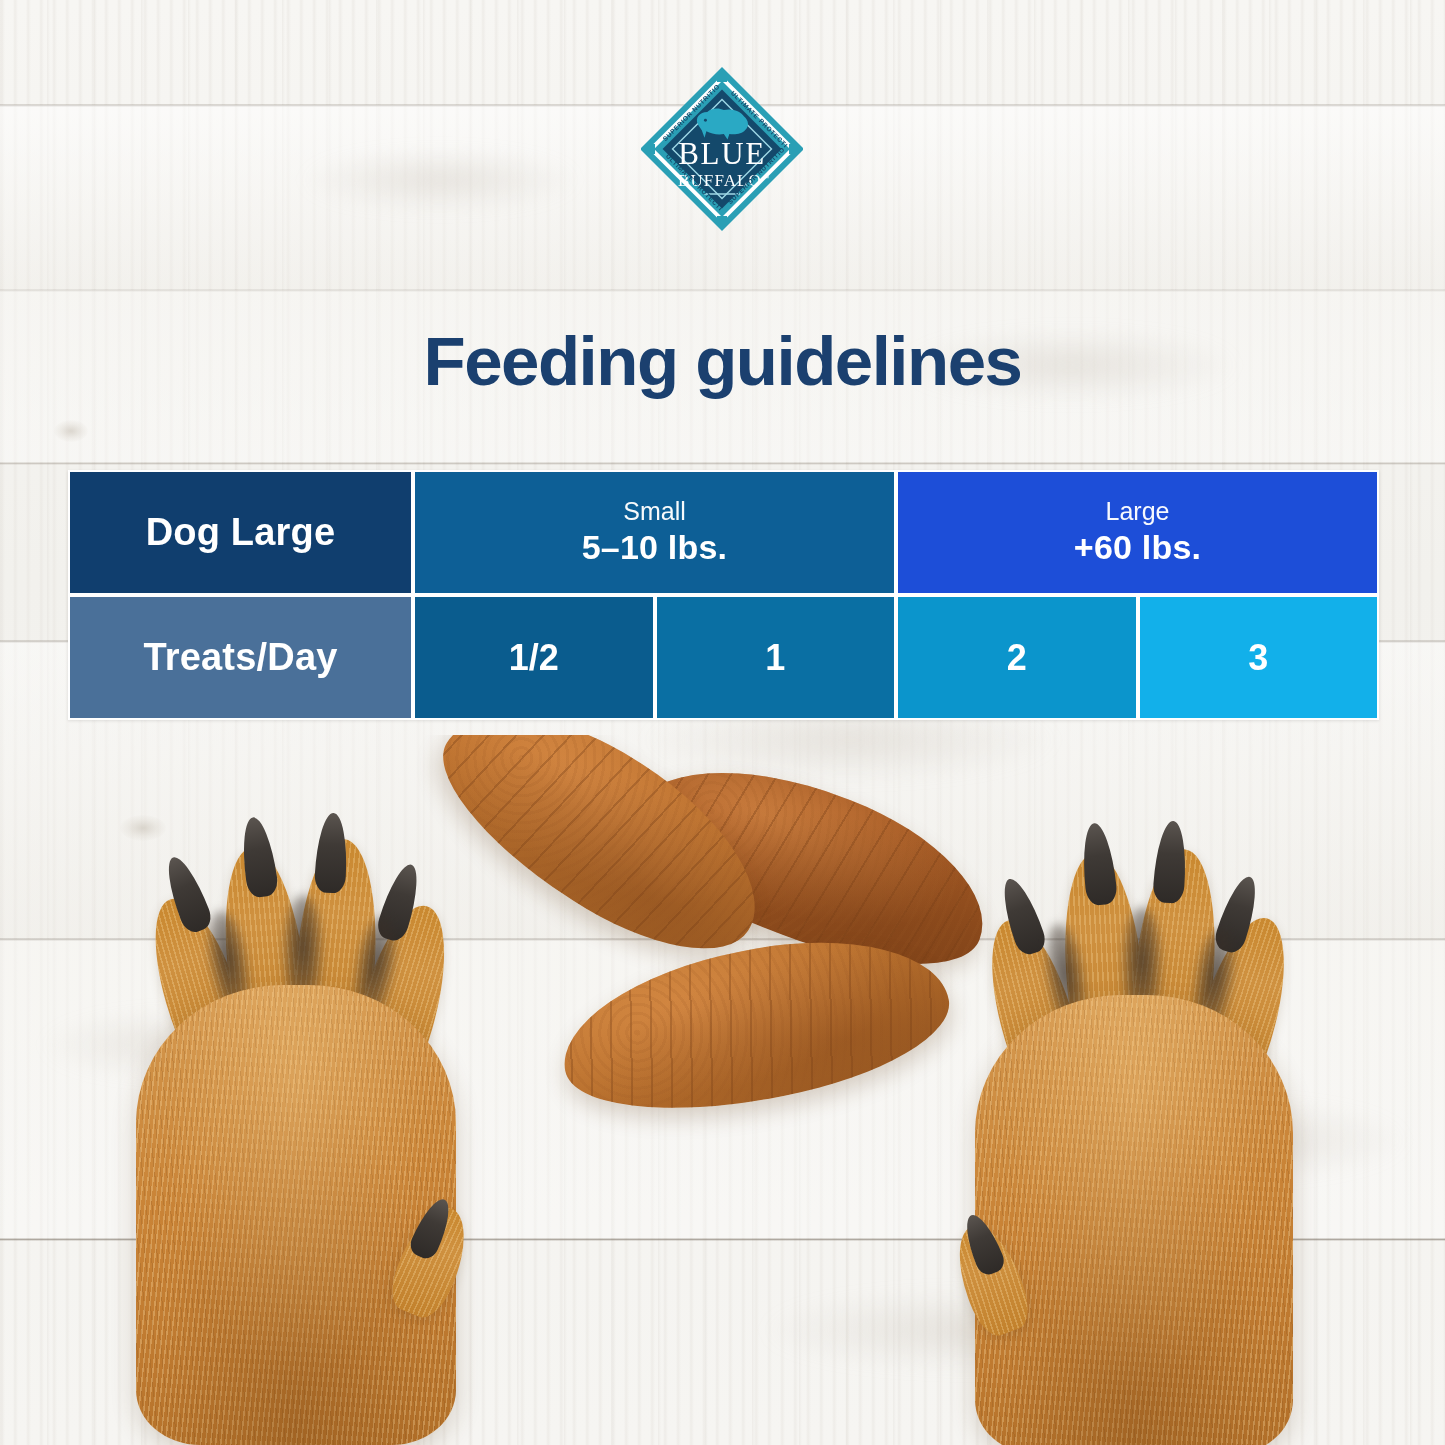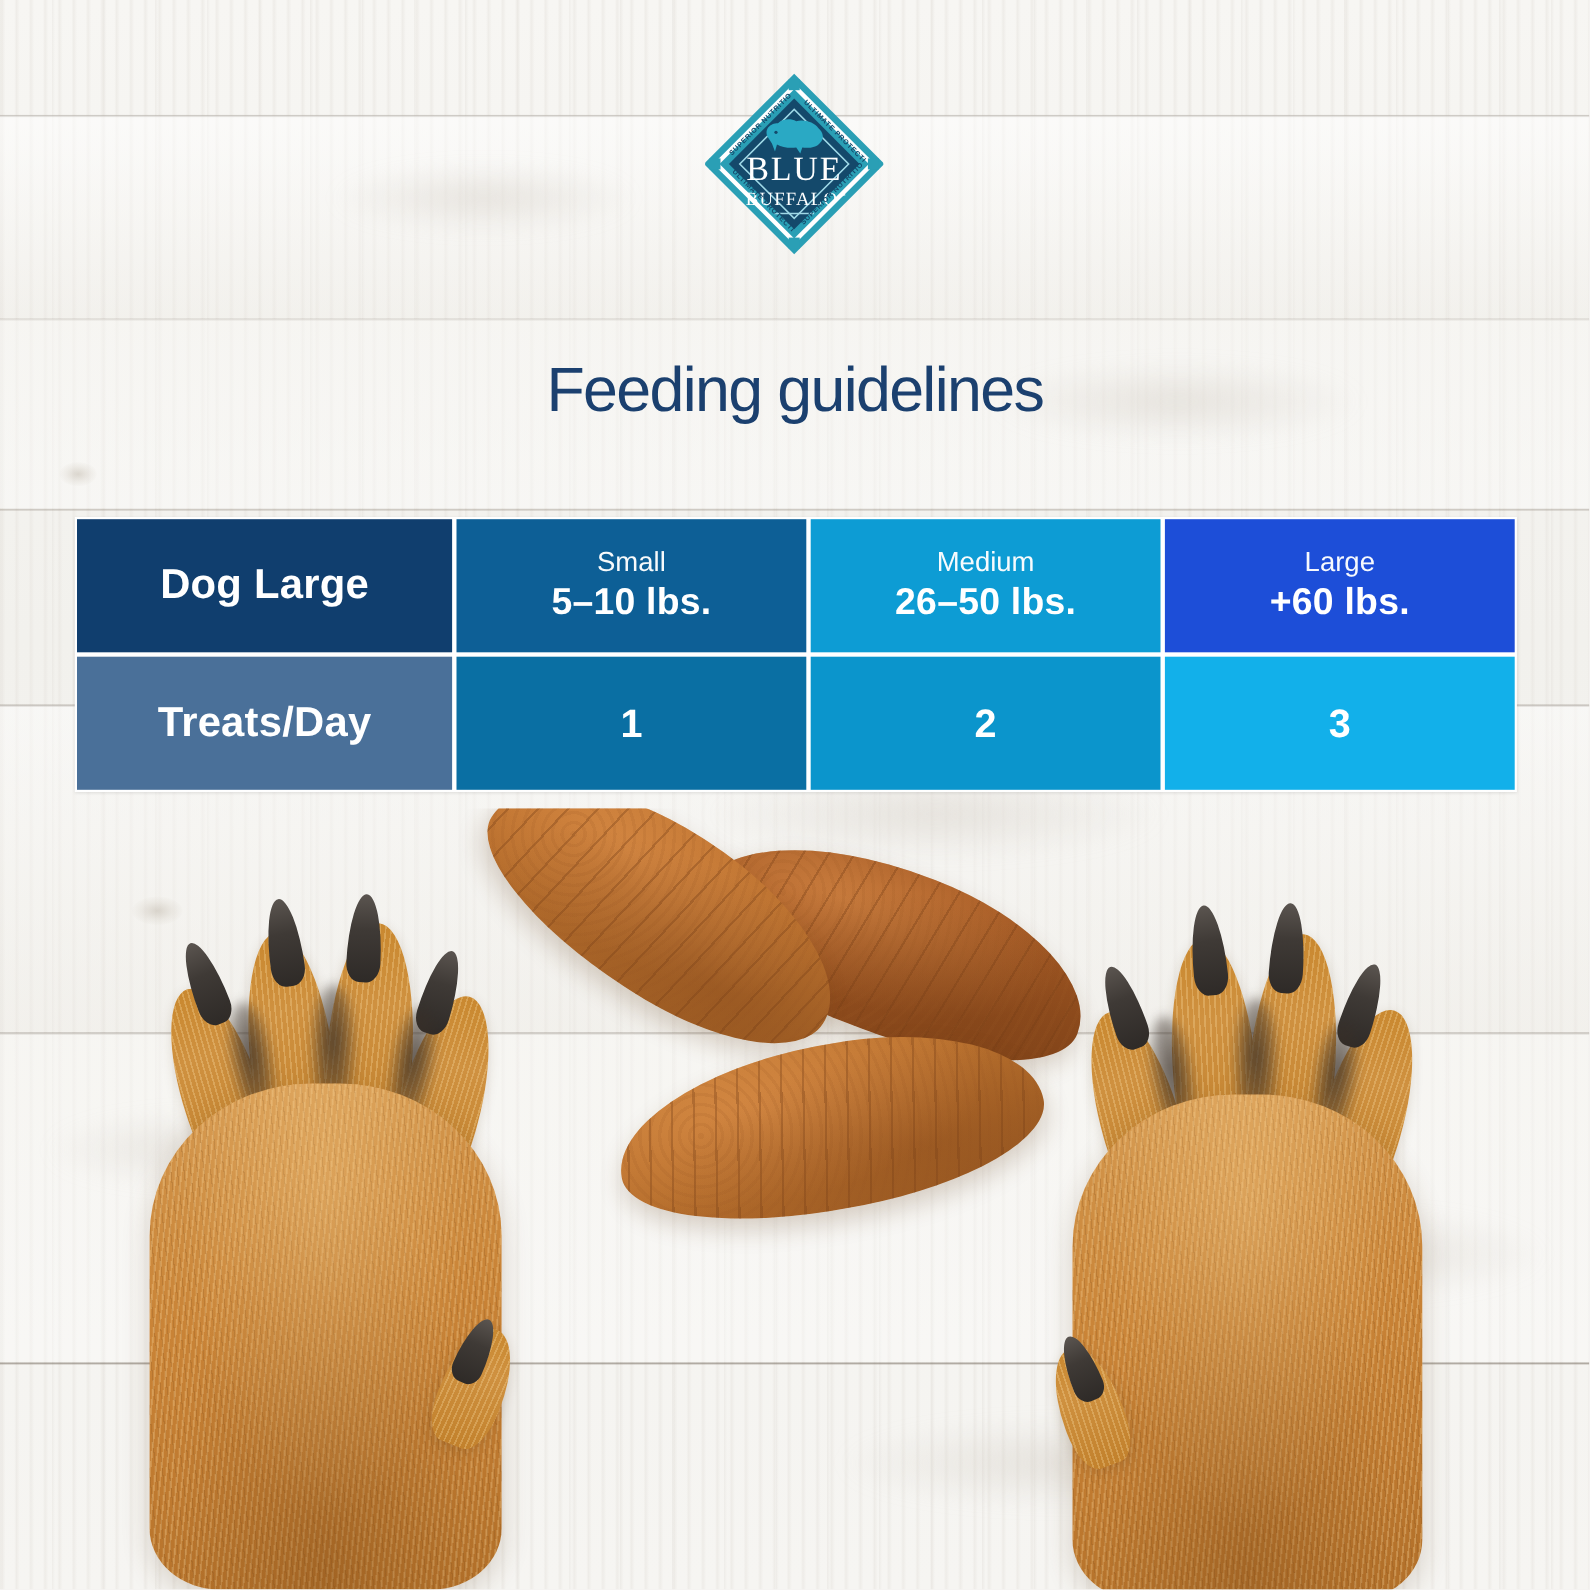--- a/index.html
+++ b/index.html
@@ -36,21 +36,21 @@
   .grainblob{position:absolute;border-radius:50%;filter:blur(9px);
     background:radial-gradient(ellipse at 50% 50%, rgba(205,198,188,.40) 0%, rgba(255,255,255,0) 70%);}
 
   
   .logo-wrap{position:absolute;left:641px;top:66px;width:162px;height:166px;z-index:5;}
   .logo-wrap svg{display:block;width:162px;height:166px;}
 
   
   .title{
     position:absolute;left:0;right:0;top:322px;text-align:center;z-index:5;
-    font-size:57px;font-weight:normal;color:#1b406f;letter-spacing:-1.5px;
+    font-size:69px;font-weight:bold;color:#1b406f;letter-spacing:-1.5px;
     font-family:"Liberation Sans", sans-serif;
   }
 
   
   .table{
     position:absolute;left:68px;top:470px;width:1311px;height:250px;z-index:5;
     background:#ffffff;
     box-shadow:0 1px 3px rgba(0,0,0,0.10);
     display:flex;flex-direction:column;
     padding:2px;box-sizing:border-box;
@@ -197,36 +197,35 @@
     <div class="cell label" style="background:#103e6e">
       <span class="label-text">Dog Large</span>
     </div>
 
     <div class="cell data" style="background:#0d5f96">
       <span class="size-name">Small</span>
       <span class="size-weight">5–10 lbs.</span>
     </div>
 
 
-    <div class="cell data" style="background:#0d9cd4">
-      <span class="size-name">Medium</span>
-      <span class="size-weight">26–50 lbs.</span>
-    </div>
 
     <div class="cell data" style="background:#1d4ed8">
       <span class="size-name">Large</span>
       <span class="size-weight">+60 lbs.</span>
     </div>
   </div>
 
   <div class="trow">
     <div class="cell label" style="background:#4a7099">
       <span class="label-text">Treats/Day</span>
     </div>
 
+    <div class="cell data" style="background:#0a5c8e">
+      <span class="count">1/2</span>
+    </div>
 
     <div class="cell data" style="background:#0a6fa3">
       <span class="count">1</span>
     </div>
 
     <div class="cell data" style="background:#0b95cc">
       <span class="count">2</span>
     </div>
 
     <div class="cell data" style="background:#12b0ea">

